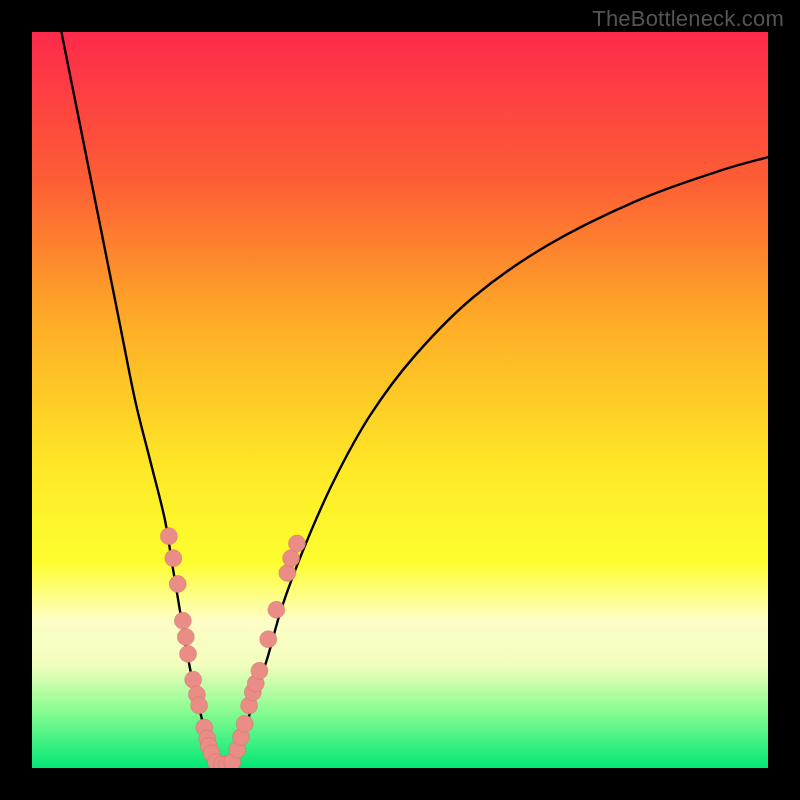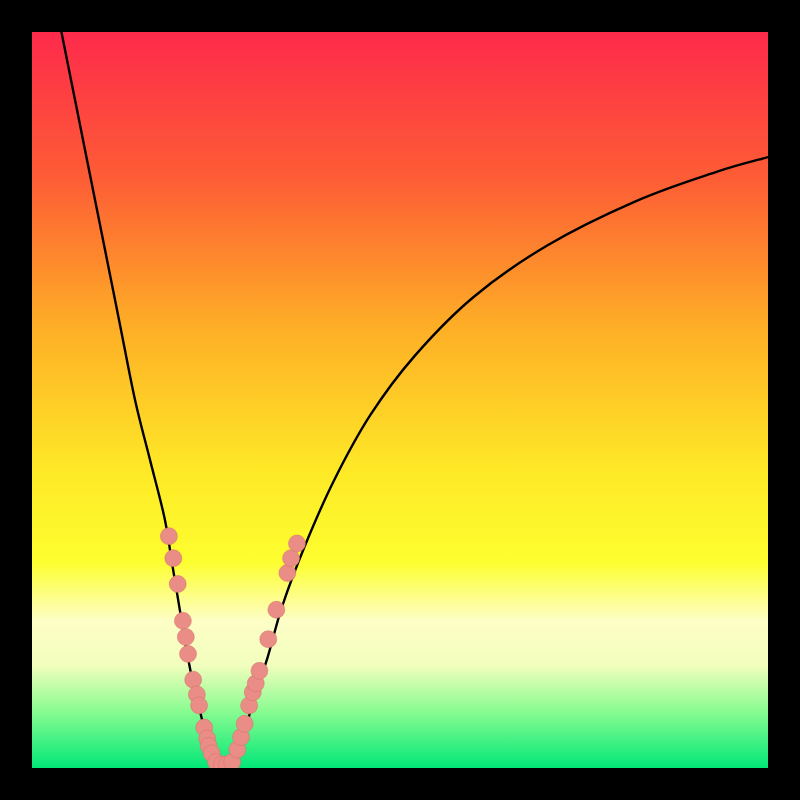--- a/index.html
+++ b/index.html
@@ -76,13 +76,14 @@
           <circle cx="223.744" cy="651.36" r="8.5" fill="#e98d86" stroke="#d47068" stroke-width="0.5"></circle>
           <circle cx="227.424" cy="638.848" r="8.5" fill="#e98d86" stroke="#d47068" stroke-width="0.5"></circle>
           <circle cx="236.256" cy="607.2" r="8.5" fill="#e98d86" stroke="#d47068" stroke-width="0.5"></circle>
           <circle cx="244.352" cy="577.76" r="8.5" fill="#e98d86" stroke="#d47068" stroke-width="0.5"></circle>
           <circle cx="255.39200000000002" cy="540.96" r="8.5" fill="#e98d86" stroke="#d47068" stroke-width="0.5"></circle>
           <circle cx="259.072" cy="526.24" r="8.5" fill="#e98d86" stroke="#d47068" stroke-width="0.5"></circle>
           <circle cx="264.96" cy="511.52" r="8.5" fill="#e98d86" stroke="#d47068" stroke-width="0.5"></circle>
         </g>
       </svg>
   </div>
+  <div class="watermark">TheBottleneck.com</div>
 </div>
 
 </body></html>

